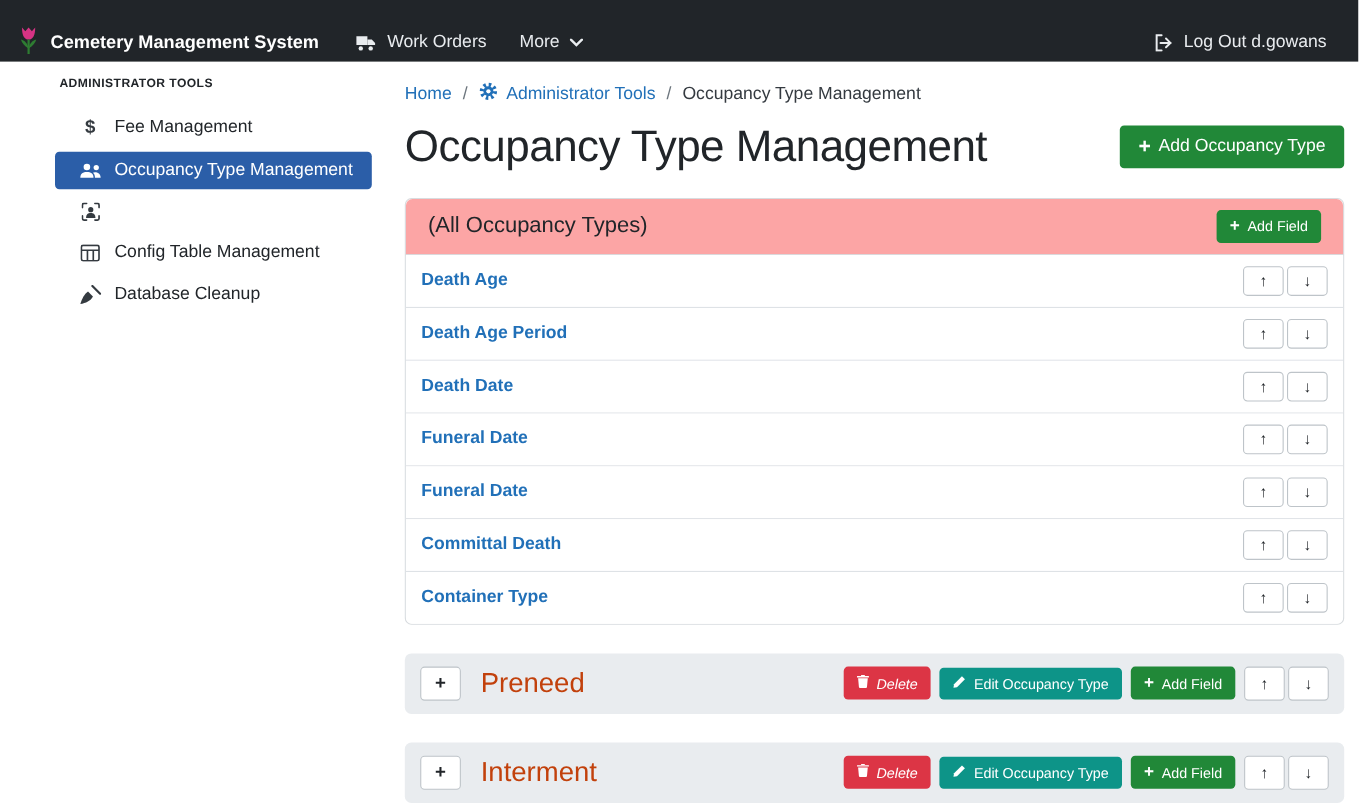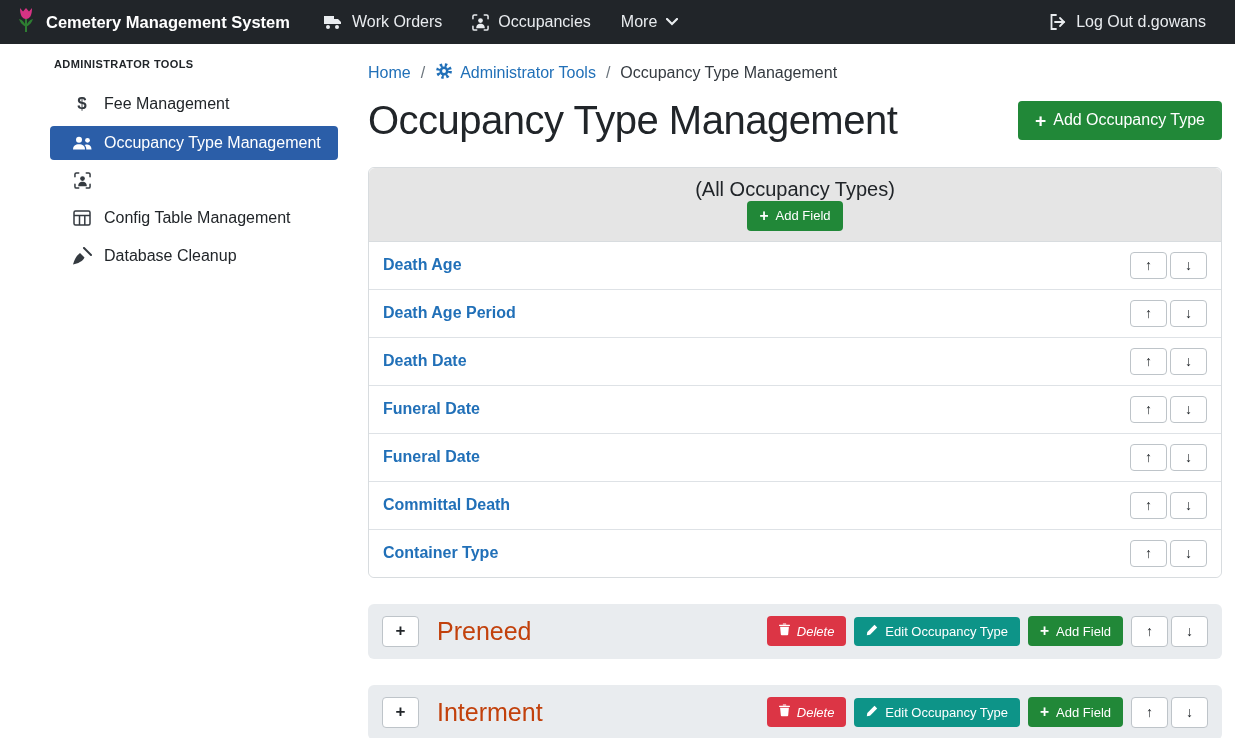--- a/index.html
+++ b/index.html
@@ -5,21 +5,21 @@
   * { box-sizing: border-box; }
   html, body { margin: 0; padding: 0; }
   body {
     width: 1235px; height: 738px; overflow: hidden;
     font-family: "Liberation Sans", "DejaVu Sans", sans-serif;
     background: #fff; color: #212529;
   }
   button { font-family: inherit; }
 
   
-  .navbar { height: 44px; background: #212529; display: flex; align-items: center; padding: 0 14px 0 16px; }
+  .navbar { height: 56px; background: #212529; display: flex; align-items: flex-end; padding: 0 14px 0 16px; }
   .brand { display: flex; align-items: center; gap: 10px; color: #fff; font-weight: 700; font-size: 16.5px; margin-right: 18px; cursor: pointer; }
   .nav-item { display: flex; align-items: center; gap: 9px; color: #e9ecef; font-size: 16px; padding: 8px 15px; cursor: pointer; }
   .nav-item svg { display: block; }
   .spacer { flex: 1; }
 
   
   .layout { display: flex; margin-left: 40px; }
   .sidebar { width: 308px; flex: none; padding-top: 14px; }
   .sidebar-heading { font-size: 11px; font-weight: 700; letter-spacing: .4px; text-transform: uppercase; padding: 0 14px; margin-bottom: 16px; color: #212529; }
   .side-item { display: flex; align-items: center; gap: 10px; margin: 0 10px 4px; padding: 8px 10px 8px 20px; border-radius: 4px; font-size: 16px; color: #212529; cursor: pointer; }
@@ -44,21 +44,21 @@
   .btn { display: inline-flex; align-items: center; gap: 7px; border: none; border-radius: 4px; color: #fff; cursor: pointer; }
   .btn .plus { font-weight: 700; font-size: 1.2em; line-height: 1; }
   .btn-success { background: #218838; }
   .btn-danger { background: #dc3545; font-style: italic; }
   .btn-teal { background: #0d9488; }
   .btn-lg { font-size: 16px; padding: 10px 17px; }
   .btn-sm { font-size: 13px; padding: 7px 12px; }
 
   
   .card { border: 1px solid #d8dcdf; border-radius: 6px; }
-  .card-header { background: #e5e5e5; border-bottom: 1px solid #d8dcdf; border-radius: 6px 6px 0 0; padding: 10px 20px; display: flex; align-items: center; justify-content: space-between; font-size: 20px; flex-direction: column; }
+  .card-header { background: #fca5a5; border-bottom: 1px solid #d8dcdf; border-radius: 6px 6px 0 0; padding: 10px 20px; display: flex; align-items: center; justify-content: space-between; font-size: 20px; }
   .field-row { display: flex; align-items: center; justify-content: space-between; padding: 10px 14px; border-bottom: 1px solid #dee2e6; background: #fff; }
   .field-row:last-child { border-bottom: none; border-radius: 0 0 6px 6px; }
   .field-link { color: #2170b8; font-weight: 700; font-size: 16px; text-decoration: none; cursor: pointer; }
 
   .arrow-group { display: flex; gap: 3px; }
   .btn-arrow { width: 37px; height: 27px; display: inline-flex; align-items: center; justify-content: center; background: #fff; border: 1px solid #bec4c9; border-radius: 4px; font-size: 14px; color: #212529; cursor: pointer; padding: 0; }
 
   
   .section-bar { margin-top: 26px; background: #e9ecef; border-radius: 6px; padding: 12px 14px; display: flex; align-items: center; gap: 18px; }
   .expand-btn { width: 37px; height: 31px; background: #fff; border: 1px solid #bec4c9; border-radius: 4px; font-size: 17px; font-weight: 600; color: #212529; display: inline-flex; align-items: center; justify-content: center; cursor: pointer; padding: 0; }
@@ -87,35 +87,20 @@
       <svg width="20" height="16" viewBox="0 0 20 16" fill="currentColor">
         <path d="M1 2 h10 v8 h-10 z"></path>
         <path d="M11 5 h4 l3 3 v2 h-7 z"></path>
         <circle cx="5" cy="13" r="2"></circle>
           <circle cx="14" cy="13" r="2"></circle>
       </svg>
     </span>
     <span>Work Orders</span>
   </div>
 
-  <div class="nav-item">
-    <span>
-      <svg width="17" height="17" viewBox="0 0 18 18">
-        <g fill="none" stroke="currentColor" stroke-width="1.6" stroke-linecap="round">
-          <path d="M1 5 V2.5 A1.5 1.5 0 0 1 2.5 1 H5"></path>
-          <path d="M13 1 H15.5 A1.5 1.5 0 0 1 17 2.5 V5"></path>
-          <path d="M17 13 V15.5 A1.5 1.5 0 0 1 15.5 17 H13"></path>
-          <path d="M5 17 H2.5 A1.5 1.5 0 0 1 1 15.5 V13"></path>
-        </g>
-        <circle cx="9" cy="7" r="2.5" fill="currentColor"></circle>
-        <path d="M4.5 15 C4.5 11.5 6.5 10.3 9 10.3 C11.5 10.3 13.5 11.5 13.5 15 Z" fill="currentColor"></path>
-      </svg>
-    </span>
-    <span>Occupancies</span>
-  </div>
 
   <div class="nav-item">
     <span>More</span>
     <span>
       <svg width="12" height="8" viewBox="0 0 12 8">
           <path d="M1 1 L6 6 L11 1" stroke="currentColor" stroke-width="2.2" fill="none" stroke-linecap="round"></path>
         </svg>
     </span>
   </div>
 

